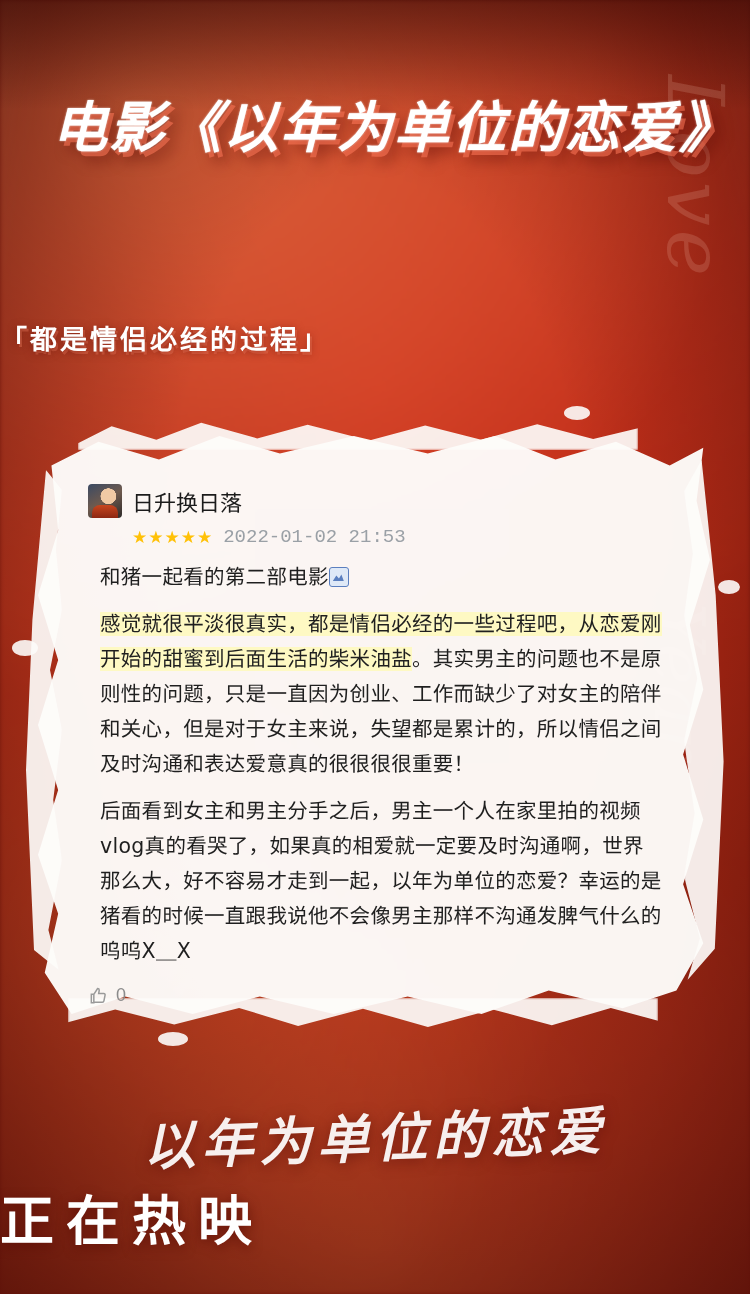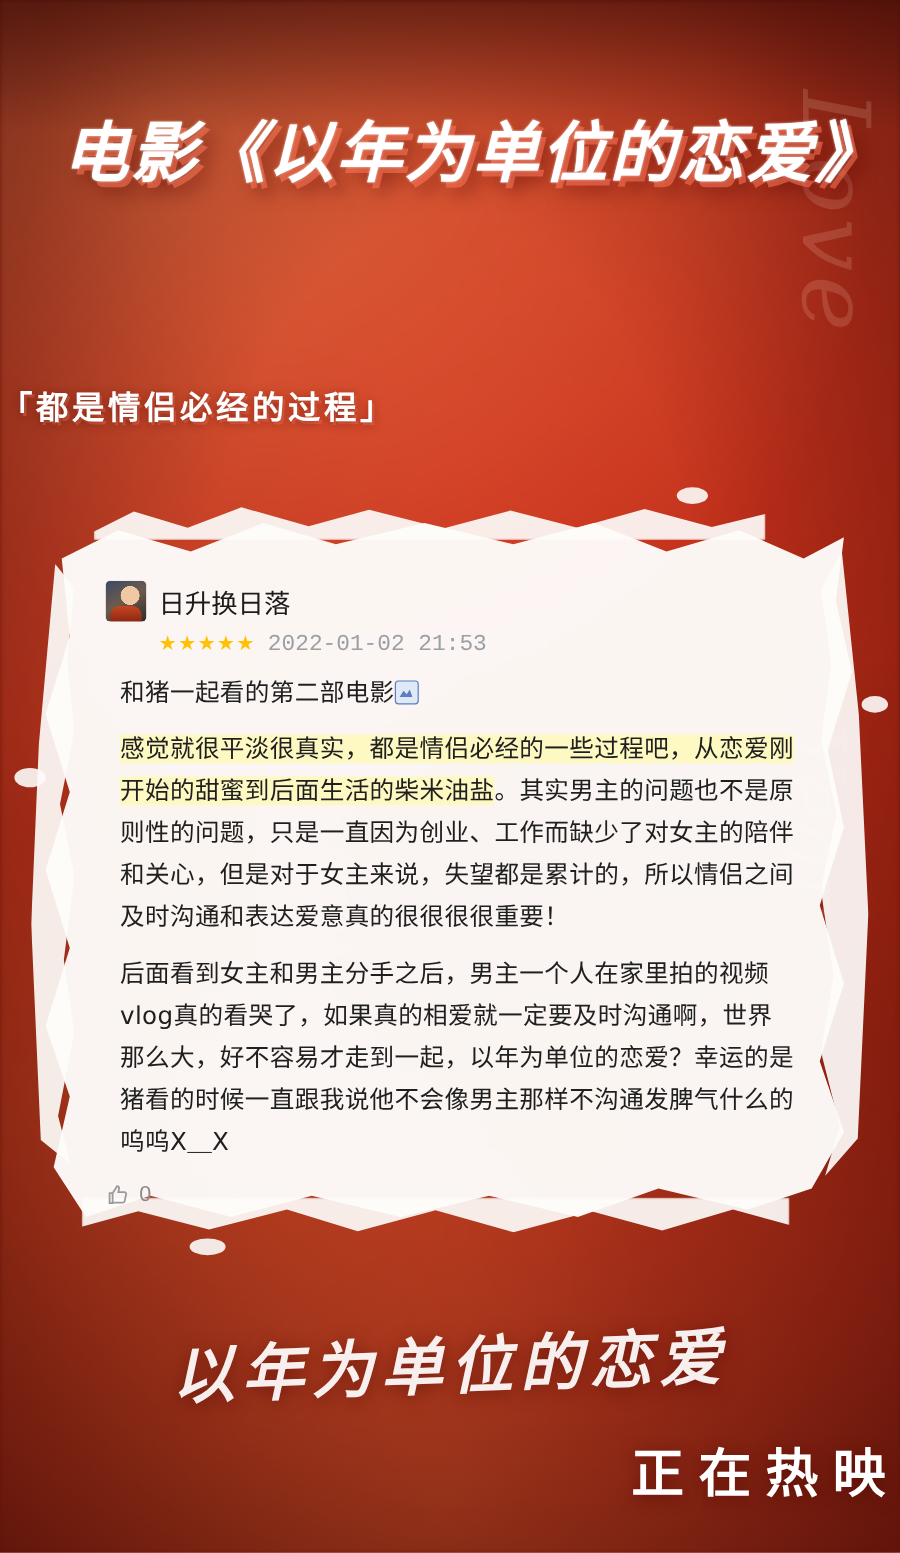--- a/index.html
+++ b/index.html
@@ -259,24 +259,24 @@
     font-size: 52px;
     letter-spacing: 6px;
     color: rgba(255,255,255,0.93);
     text-shadow: 0 3px 14px rgba(90,12,6,0.6);
     transform: rotate(-2deg);
   }
   .now-showing {
     position: absolute;
     left: 0; right: 0;
     bottom: 38px;
-    text-align: right;
+    text-align: left;
     font-family: "DejaVu Serif", serif;
     font-weight: bold;
-    font-size: 44px;
+    font-size: 54px;
     letter-spacing: 12px;
     color: #ffffff;
     text-shadow: 0 3px 12px rgba(90,12,6,0.75);
   }
 </style>
 </head>
 <body>
 
 <div id="poster">
 

